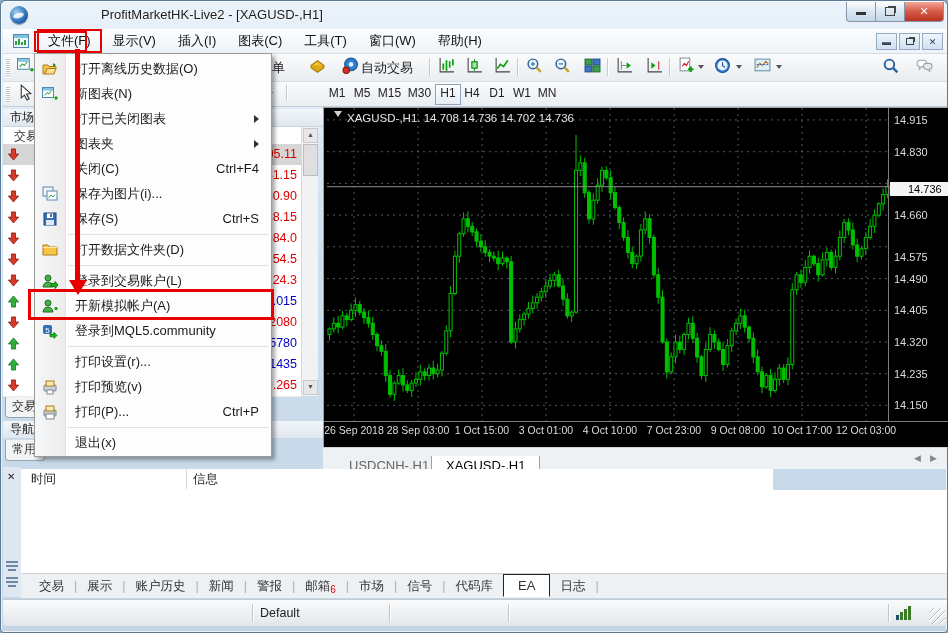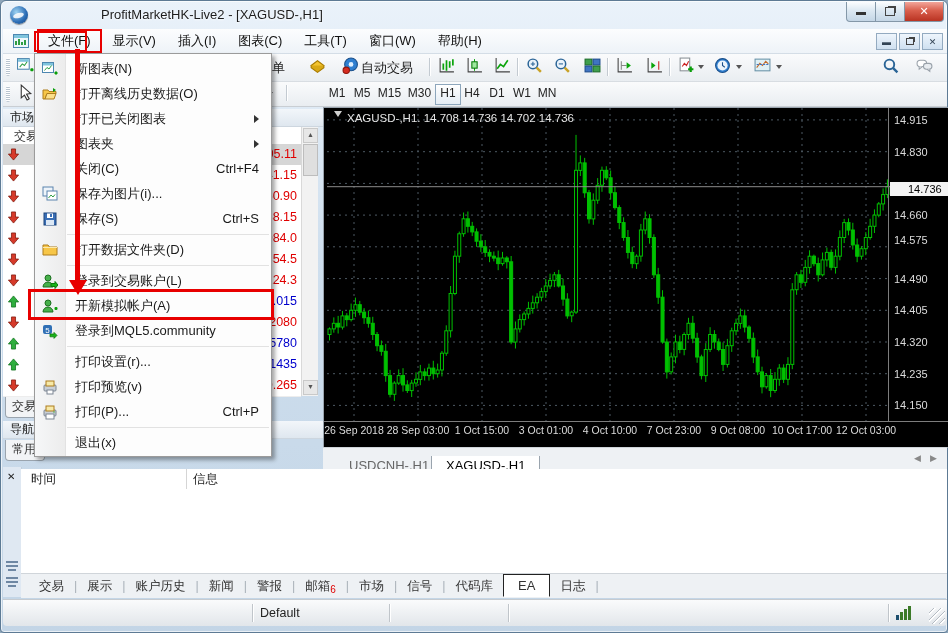--- a/index.html
+++ b/index.html
@@ -68,21 +68,21 @@
   .axisline-v{position:absolute;left:564px;top:0;width:1px;height:313px;background:#7d7d7d;}
   .axisline-h{position:absolute;left:0;top:313px;width:624px;height:1px;background:#7d7d7d;}
   
   .ctabs{position:absolute;left:322px;top:446px;width:624px;height:21px;background:#eef1f4;border-top:1px solid #cfd4d9;}
   .ctab{position:absolute;top:8px;font-size:13px;color:#666;padding:2px 14px;}
   .ctab.active{background:#fff;border:1px solid #9aa4ae;border-top:none;border-radius:0 0 4px 4px;color:#000;}
   .cnav{position:absolute;top:5px;font-size:9px;color:#888;}
   
   .term-strip{position:absolute;left:2px;top:466px;width:18px;height:130px;background:#dfe8f2;border-right:1px solid #c0cedd;}
   .term-close{position:absolute;left:6px;top:470px;font-size:10px;font-weight:bold;color:#222;}
-  .term-head{position:absolute;left:20px;top:468px;width:926px;height:21px;background:#fff;border-bottom:1px solid #c6c6c6;font-size:12.5px;color:#222;}
+  .term-head{position:absolute;left:20px;top:468px;width:752px;height:21px;background:#fff;border-bottom:1px solid #c6c6c6;font-size:12.5px;color:#222;}
   .term-body{position:absolute;left:20px;top:489px;width:926px;height:83px;background:#fff;}
   .term-tabs{position:absolute;left:20px;top:572px;width:926px;height:24px;background:#eef1f4;border-top:1px solid #d0d5da;
              display:flex;align-items:center;font-size:12.5px;color:#333;}
   .ttab{padding:3px 10px;white-space:nowrap;}
   .ttab.active{background:#fff;border:1px solid #222;border-bottom:1px solid #fff;padding:3px 14px;margin-top:-2px;font-size:13px;}
   .tdiv{color:#aab2ba;}
   .badge{color:#e00000;font-size:10px;vertical-align:-3px;}
   
   .statusbar{position:absolute;left:2px;top:598px;width:944px;height:26px;
              background:linear-gradient(#fafbfc,#e2e6ea);border-top:1px solid #c6cbd0;border-radius:0 0 4px 4px;}
@@ -677,21 +677,21 @@
         <rect x="558.9250000000001" y="78.7" width="3" height="7.8" fill="#000000" stroke="#00C000" stroke-width="1"></rect>
         <line x1="0" y1="78.7" x2="563" y2="78.7" stroke="#8a8a8a" stroke-width="1"></line>
       </svg>
     <div class="axisline-v"></div>
     <div class="axisline-h"></div>
     <div class="chartinfo"><span class="tri"></span><span>XAGUSD-,H1. 14.708 14.736 14.702 14.736</span></div>
     <div id="y-labels">
         <div class="pxlabel" style="top: 6px;">14.915</div>
         <div class="pxlabel" style="top: 38px;">14.830</div>
         <div class="pxlabel" style="top: 101px;">14.660</div>
-        <div class="pxlabel" style="top: 126px;">14.575</div>
+        <div class="pxlabel" style="top: 143px;">14.575</div>
         <div class="pxlabel" style="top: 165px;">14.490</div>
         <div class="pxlabel" style="top: 196px;">14.405</div>
         <div class="pxlabel" style="top: 228px;">14.320</div>
         <div class="pxlabel" style="top: 260px;">14.235</div>
         <div class="pxlabel" style="top: 291px;">14.150</div>
       </div>
     <div class="pxtag" style="top:74px;">14.736</div>
     <div id="x-labels">
         <div class="txlabel" style="left: 30px;">26 Sep 2018</div>
         <div class="txlabel" style="left: 94px;">28 Sep 03:00</div>
@@ -770,37 +770,37 @@
         <rect x="12" y="0" width="3" height="14" fill="#3c7a28"></rect>
     </svg>
     <div class="sgrip"></div>
   </div>
 
   <div class="filemenu" id="file-menu">
     <div class="fm-strip"></div>
   <div class="fm-item">
         <span class="fm-icon">
           <svg viewBox="0 0 16 16">
+            <path d="M1 4h5l1 1.5h7v2H5L3 13H1z" fill="#f7c648" stroke="#ad7d1d"></path>
+            <path d="M5 7.5h9l-2 5.5H3z" fill="#fbdf8b" stroke="#ad7d1d"></path>
+            <path d="M11 2l3 2-3 2z" fill="#0a9e0a"></path>
+          </svg>
+        </span>
+        <span class="fm-label">打开离线历史数据(O)</span>
+      </div>
+      <div class="fm-item">
+        <span class="fm-icon">
+          <svg viewBox="0 0 16 16">
             <rect x="0.5" y="1.5" width="11" height="10" fill="#fff" stroke="#4d87b0"></rect>
             <rect x="1" y="2" width="10" height="2.5" fill="#7fc4dd"></rect>
             <path d="M2.5 9.5l2.5-3 2 1.5 2.5-3.5" stroke="#2f9e44" fill="none"></path>
             <path d="M12.5 12h3M14 10.5v3" stroke="#0a9e0a" stroke-width="2"></path>
           </svg>
         </span>
         <span class="fm-label">新图表(N)</span>
-      </div>
-      <div class="fm-item">
-        <span class="fm-icon">
-          <svg viewBox="0 0 16 16">
-            <path d="M1 4h5l1 1.5h7v2H5L3 13H1z" fill="#f7c648" stroke="#ad7d1d"></path>
-            <path d="M5 7.5h9l-2 5.5H3z" fill="#fbdf8b" stroke="#ad7d1d"></path>
-            <path d="M11 2l3 2-3 2z" fill="#0a9e0a"></path>
-          </svg>
-        </span>
-        <span class="fm-label">打开离线历史数据(O)</span>
       </div>
       <div class="fm-item">
         <span class="fm-icon"></span>
         <span class="fm-label">打开已关闭图表</span>
         <span class="fm-sub"></span>
       </div>
       <div class="fm-item">
         <span class="fm-icon"></span>
         <span class="fm-label">图表夹</span>
         <span class="fm-sub"></span>

